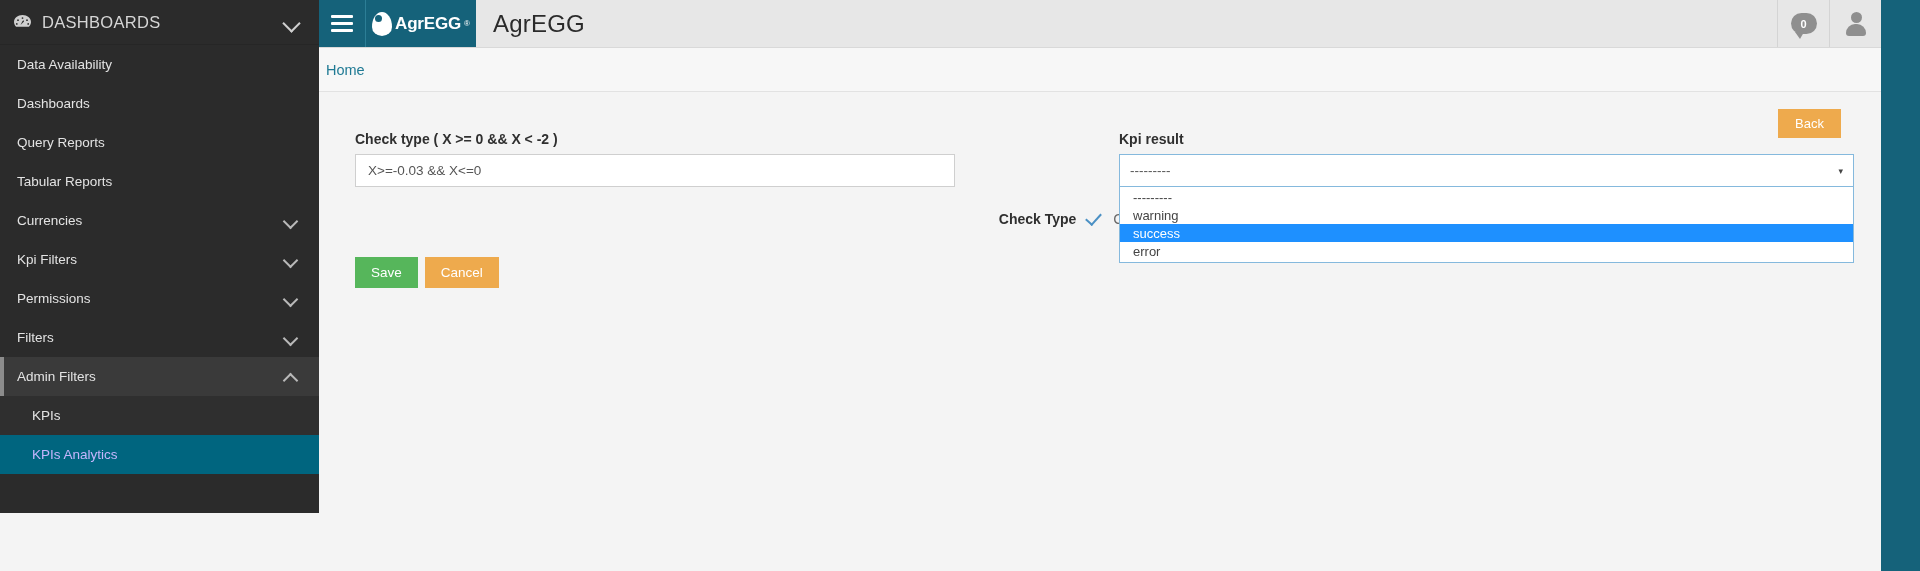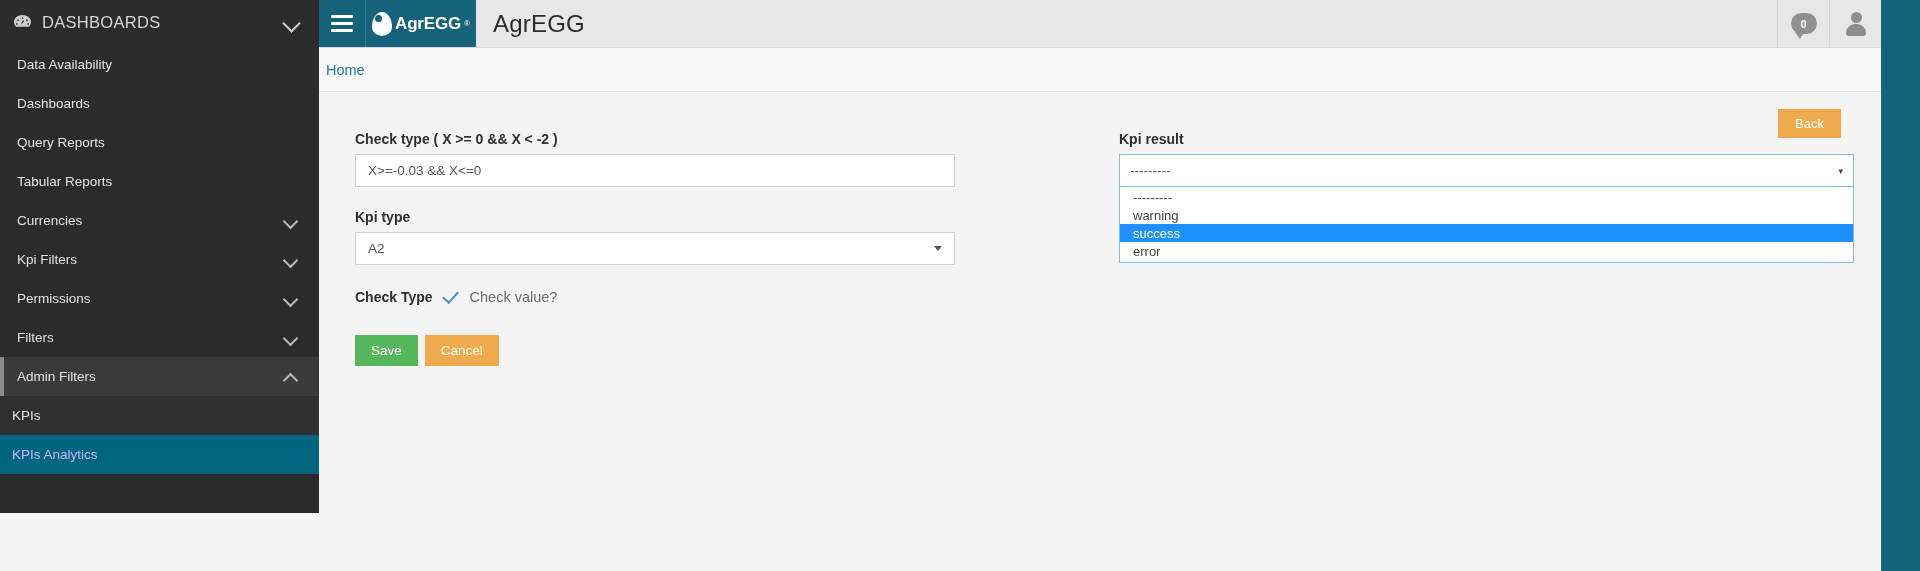--- a/index.html
+++ b/index.html
@@ -44,21 +44,21 @@
   .side-section .txt {
     flex: 1; color: #ffffff; font-size: 16.5px; letter-spacing: .3px; padding-left: 4px;
   }
 
   .side-item {
     height: 39px; display: flex; align-items: center;
     padding: 0 18px 0 17px; background: #2b2b2b;
     color: #e3e3e3; font-size: 13.5px;
   }
   .side-item .txt { flex: 1; }
-  .side-item.sub { padding-left: 12px; background: #2f2f2f; font-size: 13.5px; }
+  .side-item.sub { padding-left: 32px; background: #2f2f2f; font-size: 13.5px; }
   .side-item.open { background: #3a3a3a; border-left: 4px solid #8c8c8c; padding-left: 13px; }
   .side-item.active { background: #00657f; color: #c4b5fd; }
   .side-item .chev::before { border-color: #b9b9b9; width: 9px; height: 9px; }
 
   
   .main { position: absolute; left: 319px; top: 0; right: 39px; height: 571px; background: #f4f4f4; }
   .rail-right { position: absolute; right: 0; top: 0; width: 39px; height: 571px; background: #15627a; }
 
   .navbar {
     height: 48px; background: #e7e7e7; display: flex; align-items: stretch;
@@ -131,21 +131,21 @@
   .fg { margin-bottom: 0; }
   .lbl { font-size: 14px; font-weight: 700; color: #2f2f2f; display: block; }
   .ctl {
     width: 600px; height: 33px; background: #fff; border: 1px solid #cfcfcf;
     margin-top: 7px; padding: 0 12px; font-size: 13.5px; color: #555;
     display: flex; align-items: center; font-family: "Liberation Sans", sans-serif;
   }
   .sel { justify-content: space-between; }
   .caret { border-left: 4px solid transparent; border-right: 4px solid transparent; border-top: 5px solid #555; }
 
-  .check-row { margin-top: 24px; display: flex; align-items: center; gap: 10px; }
+  .check-row { margin-top: 24px; display: flex; align-items: center; gap: 10px; justify-content: center; }
   .check-row .ct-lbl { font-size: 14px; font-weight: 700; color: #2f2f2f; }
   .tick {
     width: 15px; height: 9px; border-left: 2px solid #4a90c4; border-bottom: 2px solid #4a90c4;
     transform: rotate(-48deg); margin: 0 2px 4px 0;
   }
   .check-row .ct-q { font-size: 14.5px; color: #6b6b6b; }
 
   .btn-row { margin-top: 30px; display: flex; gap: 7px; }
   .btn { border: none; color: #fff; font-size: 13.5px; padding: 8px 16px; cursor: pointer;
          font-family: "Liberation Sans", sans-serif; }
@@ -262,27 +262,20 @@
 
       <div class="form">
 
         <div class="fg">
           <label class="lbl">Check type ( X &gt;= 0 &amp;&amp; X &lt; -2 )</label>
           <div class="ctl">
             <span>X&gt;=-0.03 &amp;&amp; X&lt;=0</span>
           </div>
         </div>
 
-        <div class="fg" style="margin-top:22px">
-          <label class="lbl">Kpi type</label>
-          <div class="ctl sel">
-            <span>A2</span>
-            <span class="caret"></span>
-          </div>
-        </div>
 
         <div class="check-row">
           <span class="ct-lbl">Check Type</span>
           <span class="tick"></span>
           <span class="ct-q">Check value?</span>
         </div>
 
         <div class="btn-row">
           <button class="btn btn-save">Save</button>
           <button class="btn btn-cancel">Cancel</button>

